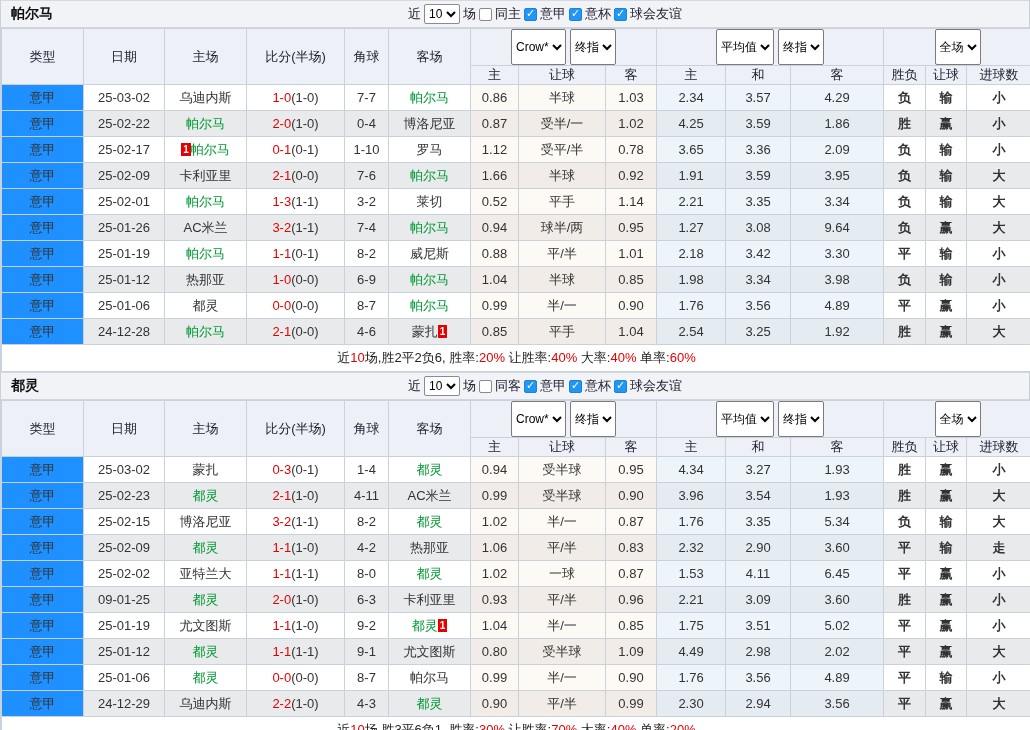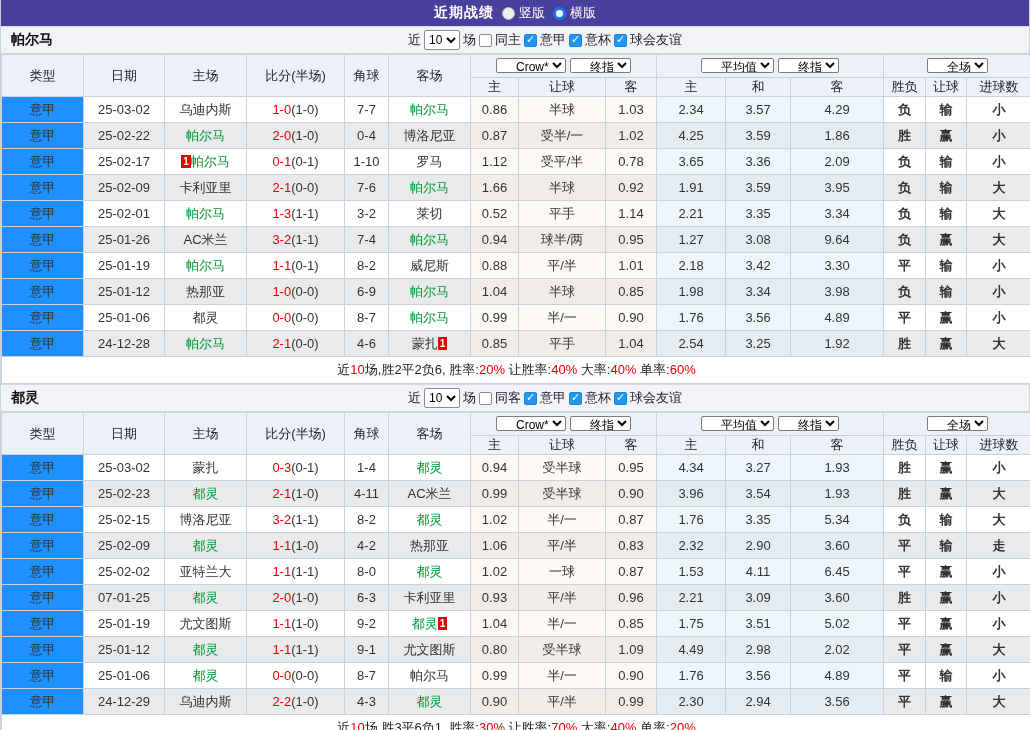--- a/index.html
+++ b/index.html
@@ -34,21 +34,21 @@
   .cb { display: inline-block; width: 13px; height: 13px; border: 1px solid #8a8a8a; background: #fff; border-radius: 2px; position: relative; vertical-align: -2px; }
   .cb.checked { background: #2196f3; border-color: #1b84d8; }
   .cb.checked::after { content: "\2713"; position: absolute; left: 1px; top: -2px; color: #fff; font-size: 11px; font-weight: bold; }
 
   
   table { border-collapse: collapse; table-layout: fixed; width: 1030px; font-size: 13px; }
   th, td { border: 1px solid #c9d1dd; text-align: center; overflow: hidden; white-space: nowrap; }
   thead th { background: #edf1f7; font-weight: normal; color: #223; }
   thead tr.h1 th { height: 23px; }
   thead tr.h2 th { height: 18px; }
-  thead select { height: 15px; font-size: 12px; border: 1px solid #7b7b7b; background: #fff; border-radius: 2px; margin: 0 2px; padding-left: 15px; }
+  thead select { height: 36px; font-size: 12px; border: 1px solid #7b7b7b; background: #fff; border-radius: 2px; margin: 0 2px; }
   tbody.data td { height: 26px; color: #333; }
   tbody.data tr:nth-child(odd) td { background: #ffffff; }
   tbody.data tr:nth-child(even) td { background: #e9eaec; }
   tbody.data tr:nth-child(odd) td.c-crow { background: #fdfaf5; }
   tbody.data tr:nth-child(even) td.c-crow { background: #f1ece7; }
   tbody.data tr:nth-child(odd) td.c-avg { background: #edf5fa; }
   tbody.data tr:nth-child(even) td.c-avg { background: #e4ebf1; }
   td.league { background: #1e90ff !important; color: #fff; }
   .green { color: #009933; }
   .score-red { color: #e60000; }
@@ -57,31 +57,20 @@
   .res-green { color: #009933; font-weight: bold; }
   .res-blue { color: #3333cc; font-weight: bold; }
   .badge { display: inline-block; background: #e60000; color: #fff; font-size: 10px; font-weight: bold; line-height: 13px; padding: 0 2px; vertical-align: 1px; }
   tr.sum td { height: 27px; background: #fff; color: #222; font-size: 13px; }
   .sum .pct { color: #e60000; }
 </style>
 </head>
 <body>
 
 <div class="page">
-  <div class="topbar">
-    <span class="bar-title">近期战绩</span>
-    <span class="bar-radio">
-      <span class="rdot off"></span>
-      <span>竖版</span>
-    </span>
-    <span class="bar-radio">
-      <span class="rdot on"></span>
-      <span>横版</span>
-    </span>
-  </div>
   <div id="sections">
       <div class="filter-row">
         <span class="team-title">帕尔马</span>
         <span class="filters">
           <span>近</span>
           <select><option>10</option></select>
           <span>场</span>
           <span class="cb"></span>
           <span>同主</span>
           <span class="cb checked"></span>
@@ -451,21 +440,21 @@
             <td class="c-crow">0.87</td>
             <td class="c-avg">1.53</td>
             <td class="c-avg">4.11</td>
             <td class="c-avg">6.45</td>
             <td class="res-green">平</td>
             <td class="res-red">赢</td>
             <td class="res-blue">小</td>
           </tr>
           <tr>
             <td class="league">意甲</td>
-            <td>07-01-25</td>
+            <td>09-01-25</td>
             <td><span class="green">都灵</span></td>
             <td><span class="score-red">2-0</span><span class="score-half">(1-0)</span></td>
             <td>6-3</td>
             <td><span>卡利亚里</span></td>
             <td class="c-crow">0.93</td>
             <td class="c-crow">平/半</td>
             <td class="c-crow">0.96</td>
             <td class="c-avg">2.21</td>
             <td class="c-avg">3.09</td>
             <td class="c-avg">3.60</td>

